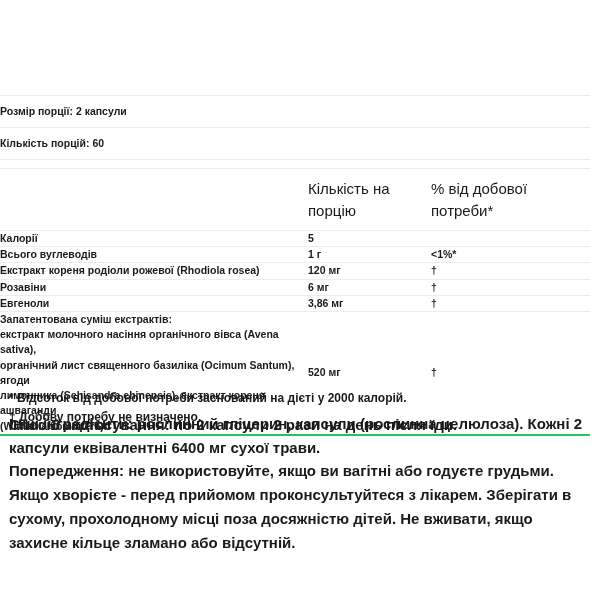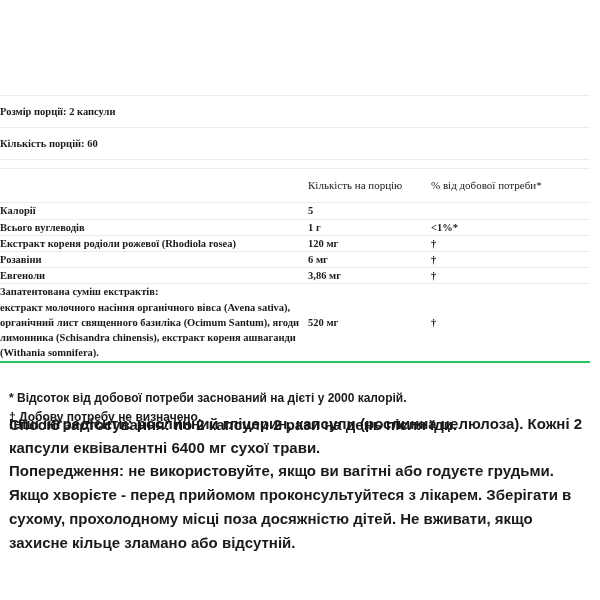--- a/index.html
+++ b/index.html
@@ -24,21 +24,20 @@
   }
 
   
   .facts {
     position: absolute;
     top: 95px;
     left: 0;
     width: 590px;
     border-collapse: collapse;
     table-layout: fixed;
-    font-family: Liberation Serif, serif;
   }
   .facts td {
     border-top: 1px solid #ececec;
     padding: 0;
     vertical-align: middle;
   }
   .facts tr:last-child td {
     border-bottom: 2px solid #22c55e;
   }
 
@@ -61,21 +60,21 @@
   .cell-dv {
     padding: 7px 6px 7px 11px;
     font-size: 10.5px;
     font-weight: bold;
     line-height: 1.45;
   }
 
   
   .head-row td {
     font-weight: normal;
-    font-size: 11px;
+    font-size: 15px;
     padding-top: 9px;
     padding-bottom: 8px;
   }
   .head-row .cell-name { font-weight: normal; }
 
   
   .serving .cell-name {
     padding-top: 8px;
     padding-bottom: 8px;
     white-space: nowrap;

